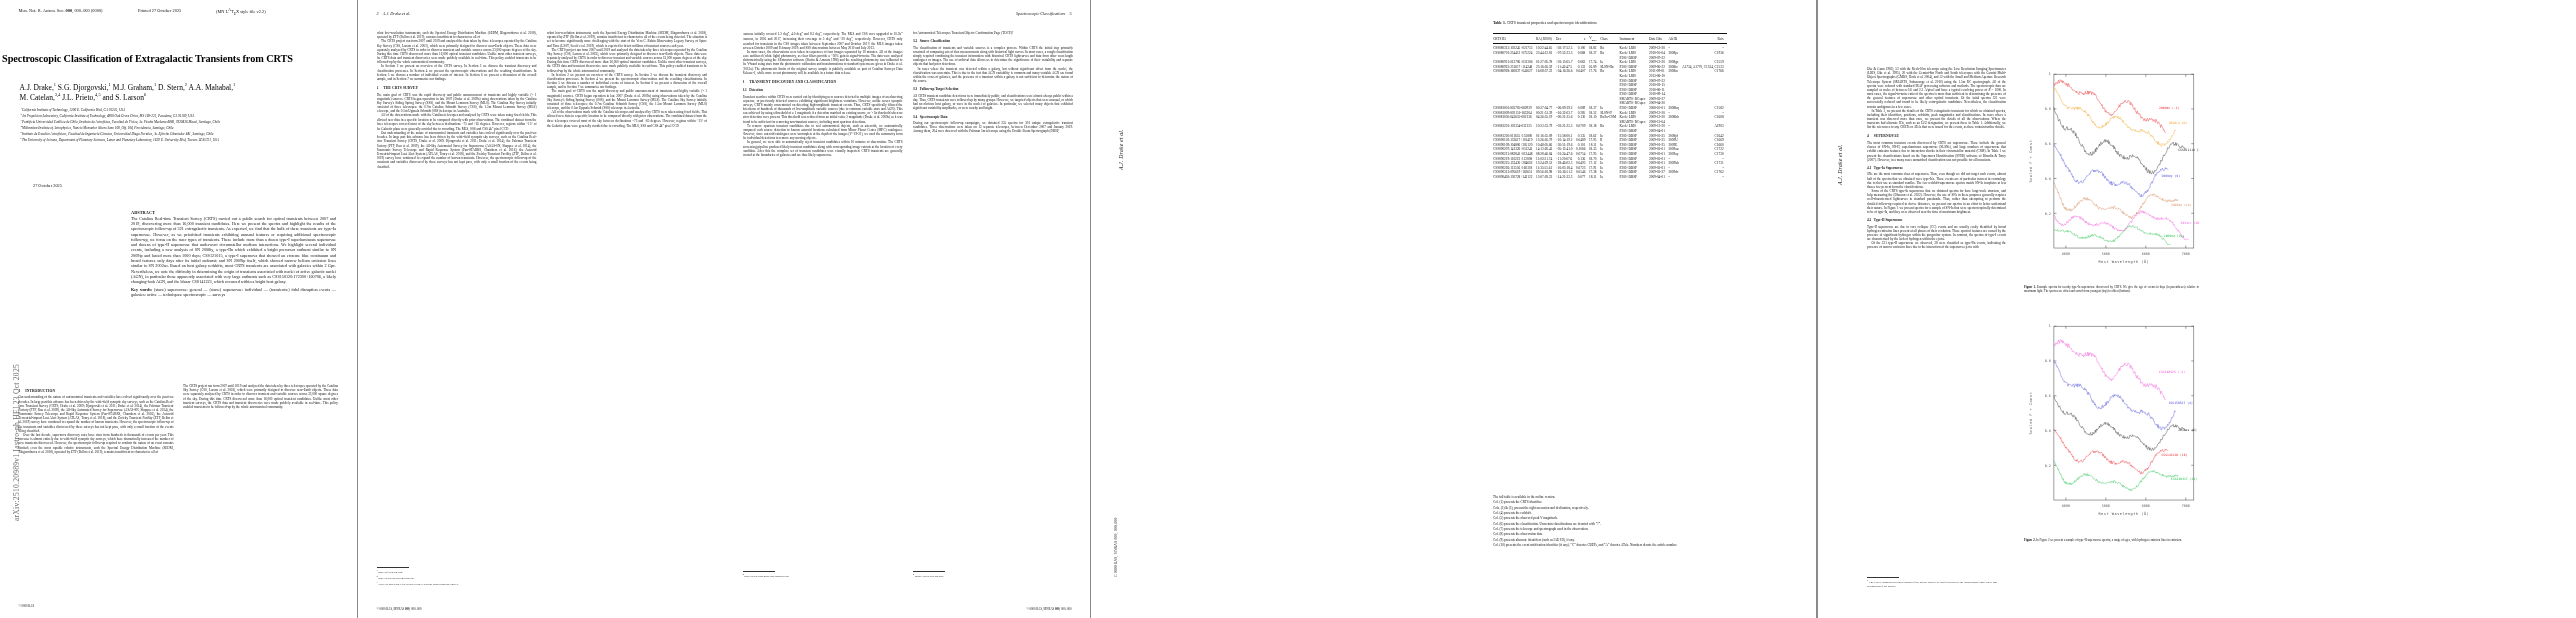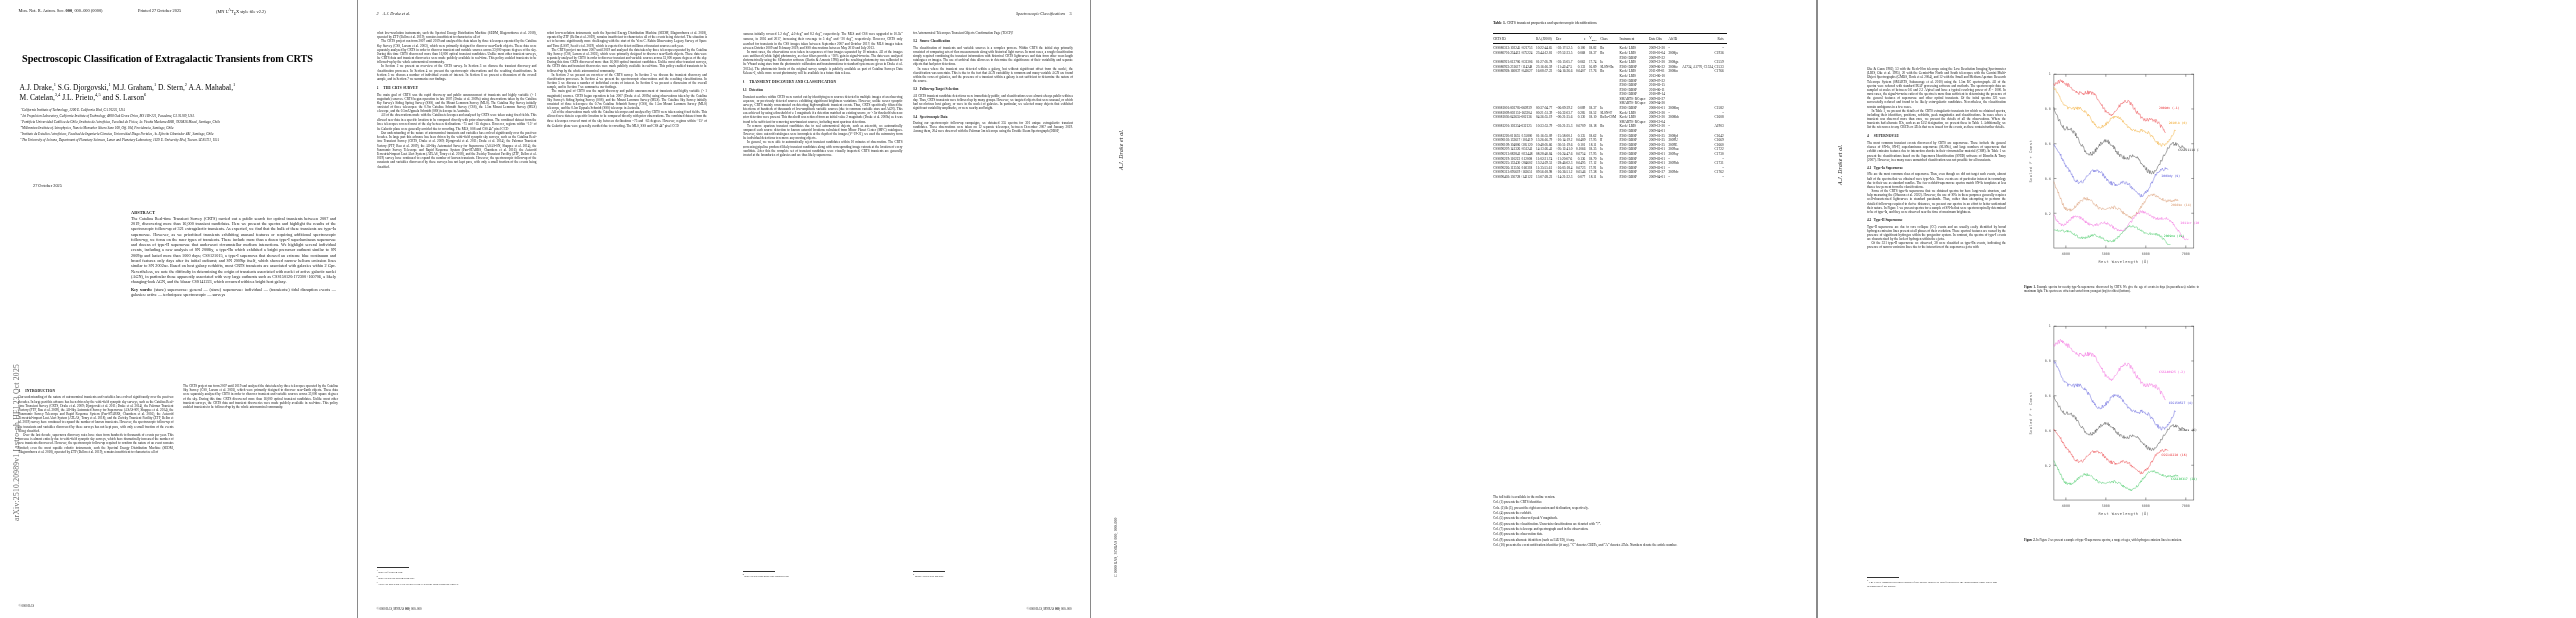--- a/index.html
+++ b/index.html
@@ -71,21 +71,21 @@
 
 <div id="sheet">
 
   <div class="page p1">
     <div class="jhdr" style="left:18.5px;top:8.2px;">Mon. Not. R. Astron. Soc. <b>000</b>, 000–000 (0000)</div>
     <div class="jhdr" style="left:138px;top:8.2px;">Printed 27 October 2025</div>
     <div class="jhdr" style="left:216px;top:8.2px;">(MN L<sup>A</sup>T<sub>E</sub>X style file v2.2)</div>
 
     <div class="arxiv" style="left:12.4px;top:521px;">arXiv:2510.20989v1  [astro-ph.HE]  23 Oct 2025</div>
 
-    <h1 class="title" style="left:22px;top:46px;width:325px;">Spectroscopic Classification of Extragalactic Transients from CRTS</h1>
+    <h1 class="title" style="left:2px;top:46px;width:325px;">Spectroscopic Classification of Extragalactic Transients from CRTS</h1>
 
     <div class="authors" style="left:19.6px;top:82px;width:330px;">
       <div>A.J. Drake,<sup>1</sup> S.G. Djorgovski,<sup>1</sup> M.J. Graham,<sup>1</sup> D. Stern,<sup>2</sup> A.A. Mahabal,<sup>1</sup></div>
       <div>M. Catelan,<sup>3,4</sup> J.L. Prieto,<sup>4,5</sup> and S. Larson<sup>6</sup></div>
     </div>
 
     <div class="affil" style="left:20.6px;top:107px;width:335px;">
       <div><sup>1</sup>California Institute of Technology, 1200 E. California Blvd, CA 91225, USA</div>
       <div><sup>2</sup>Jet Propulsion Laboratory, California Institute of Technology, 4800 Oak Grove Drive, MS 169-221, Pasadena, CA 91109, USA</div>
       <div><sup>3</sup>Pontificia Universidad Católica de Chile, Instituto de Astrofísica, Facultad de Física, Av. Vicuña Mackena 4860, 7820436 Macul, Santiago, Chile</div>

